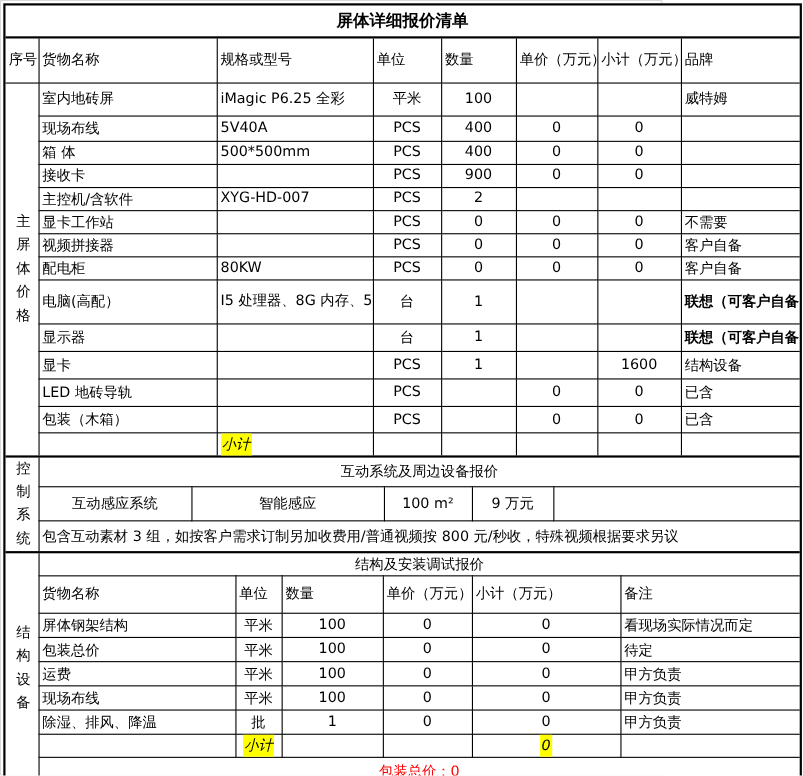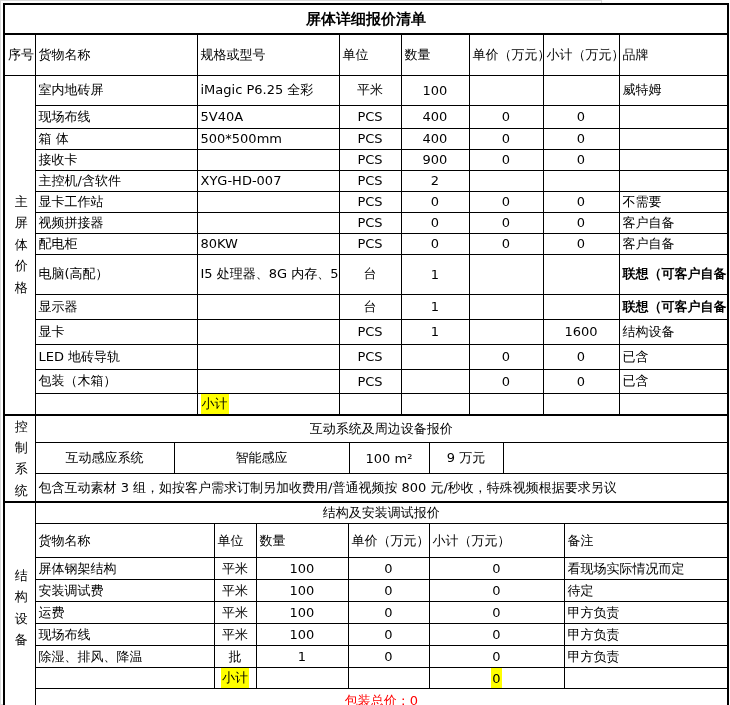--- a/index.html
+++ b/index.html
@@ -10,21 +10,21 @@
   .title{height:28px;line-height:28px;text-align:center;font-weight:bold;font-size:15px;}
   table.grid{width:722px;border-collapse:collapse;table-layout:fixed;border-style:hidden;}
   table.grid td{border:1px solid #000;font-size:13px;padding:0 3px;overflow:hidden;
                 white-space:nowrap;vertical-align:middle;height:20px;}
   .c{text-align:center;}
   .l{text-align:left;padding-left:6px;}
   .hdr{text-align:left;white-space:normal;line-height:1.25;}
   .wrap{white-space:normal;line-height:1.3;}
   .b{font-weight:bold;}
   .red{color:var(--alert,#ff0000);}
-  .hl{background:var(--hl,#ffff00);padding:12px 1px;}
+  .hl{background:var(--hl,#ffff00);padding:12px 1px;font-style:italic;}
   td.side{padding:0;}
   .vtext{width:16px;margin:0 auto;white-space:normal;word-break:break-all;
          line-height:1.65;text-align:right;font-size:13px;}
 </style>
 </head>
 <body>
 
 <div class="page">
   <div class="sheet">
 
@@ -245,21 +245,21 @@
       </tr>
       <tr style="height:22px">
         <td class="l">屏体钢架结构</td>
         <td class="c">平米</td>
         <td class="c">100</td>
         <td class="c">0</td>
         <td class="c">0</td>
         <td class="l">看现场实际情况而定</td>
       </tr>
       <tr style="height:22px">
-        <td class="l">安装调试费</td>
+        <td class="l">包装总价</td>
         <td class="c">平米</td>
         <td class="c">100</td>
         <td class="c">0</td>
         <td class="c">0</td>
         <td class="l">待定</td>
       </tr>
       <tr style="height:22px">
         <td class="l">运费</td>
         <td class="c">平米</td>
         <td class="c">100</td>

